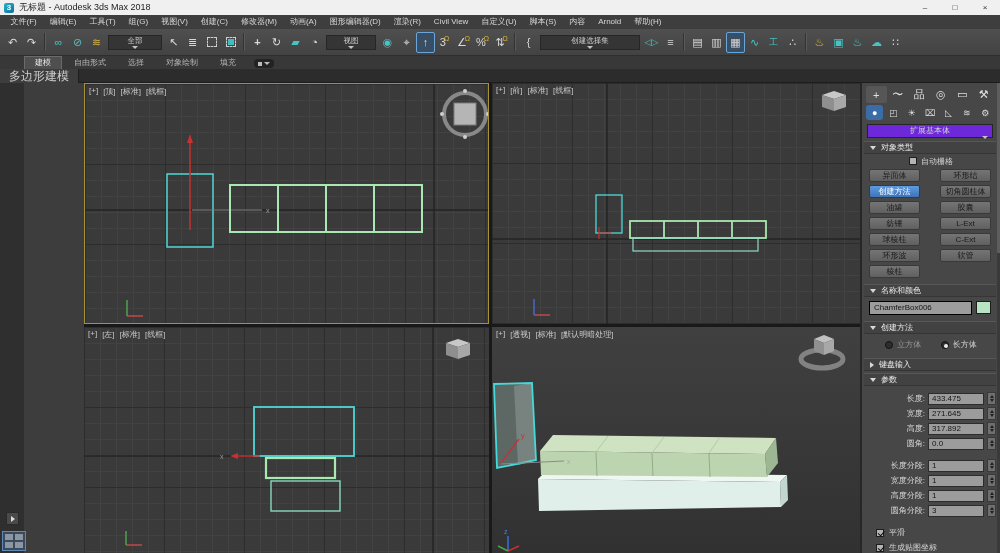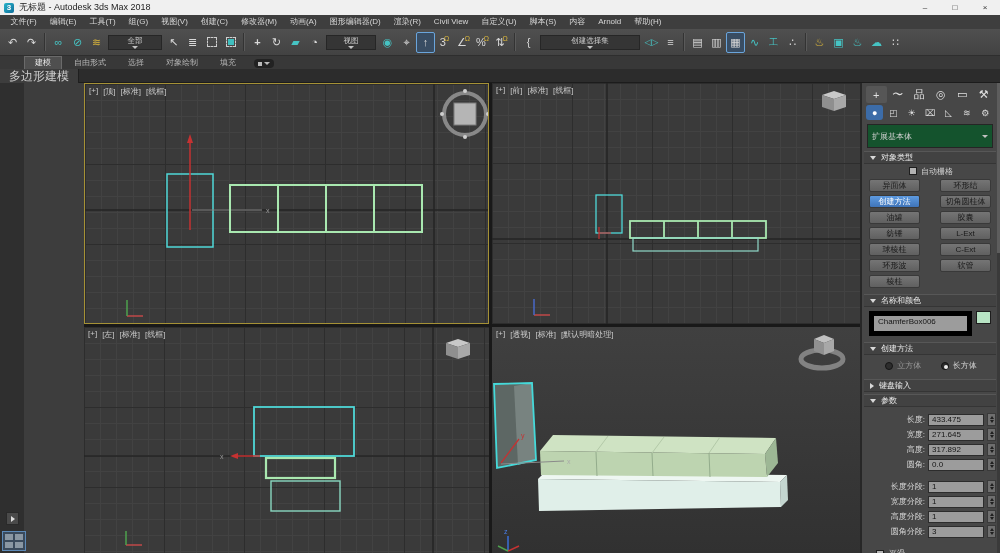--- a/index.html
+++ b/index.html
@@ -72,33 +72,33 @@
   
   #cmd-panel { position:absolute; right:0; top:0; width:140px; height:100%; background:#474747; border-left:2px solid #272727; font-size:8px; color:#d8d8d8; }
   #cp-scroll { position:absolute; right:0; top:0; width:3px; height:100%; background:#3a3a3a; }
   #cp-scroll i { display:block; width:3px; height:170px; background:#5d5d5d; }
   .cp-tabs { display:flex; padding:3px 6px 1px 4px; gap:1px; }
   .cp-tab { width:21px; height:17px; display:flex; align-items:center; justify-content:center; font-size:11px; color:#e0e0e0; }
   .cp-tab.active { background:#565656; border-radius:2px; }
   .cp-cats { display:flex; padding:1px 6px 3px 4px; gap:1px; }
   .cp-cat { width:18px; height:15px; display:flex; align-items:center; justify-content:center; font-size:9px; color:#dcdcdc; }
   .cp-cat.active { background:#3c6ca8; border-radius:3px; color:#fff; }
-  .cp-dd { height:24px; margin:1px 7px 3px 5px; background:#14532d; border:1px solid #252525; display:flex; align-items:center; padding:0 4px; color:#d2d2d2; }
+  .cp-dd { height:14px; margin:1px 7px 3px 5px; background:#6d28d9; border:1px solid #252525; display:flex; align-items:center; padding:0 4px; color:#d2d2d2;flex-direction:column; }
   .cp-dd .caret { margin-left:auto; }
   .rollout-h { height:13px; margin:2px 4px 0 2px; border-top:1px solid #575757; border-bottom:1px solid #353535; background:#424242; display:flex; align-items:center; gap:5px; padding-left:6px; font-weight:normal; color:#ececec; }
   .arr-d { width:0; height:0; border-left:3.5px solid transparent; border-right:3.5px solid transparent; border-top:4px solid #d8d8d8; }
   .arr-r { width:0; height:0; border-top:3.5px solid transparent; border-bottom:3.5px solid transparent; border-left:4px solid #d8d8d8; }
   .ag-row { display:flex; align-items:center; justify-content:center; gap:4px; height:14px; color:#cfcfcf; }
   .cb { width:8px; height:8px; background:#b3b3b3; border:1px solid #1e1e1e; position:relative; flex:0 0 auto; }
   .cb.checked::after { content:""; position:absolute; left:1px; top:1px; width:5px; height:2.5px; border-left:1.5px solid #101010; border-bottom:1.5px solid #101010; transform:rotate(-48deg); }
   .ot-grid { display:grid; grid-template-columns:1fr 1fr; gap:3px 20px; padding:1px 9px 4px 7px; }
   .ot-btn { height:13px; background:linear-gradient(#757575,#606060); border:1px solid #393939; border-radius:2px; display:flex; align-items:center; justify-content:center; color:#191919; }
   .ot-btn.active { background:linear-gradient(#5d9ae0,#3f74b8); color:#fff; }
   .nc-row { display:flex; gap:4px; padding:4px 9px 4px 7px; }
-  .name-field { flex:1; height:25px; background:#9c9c9c; border:5px solid #000000; color:#161616; line-height:11px; padding-left:4px; }
+  .name-field { flex:1; height:14px; background:#9c9c9c; border:1px solid #000000; color:#161616; line-height:11px; padding-left:4px; }
   .swatch { width:15px; height:13px; border:1px solid #1d1d1d; background:#b8e4c4; }
   .cm-row { display:flex; justify-content:space-evenly; align-items:center; padding:5px 4px 6px; }
   .radio-opt { display:flex; align-items:center; gap:4px; }
   .radio { width:8px; height:8px; border-radius:50%; background:#2d2d2d; border:1px solid #141414; position:relative; }
   .radio.sel::after { content:""; position:absolute; left:2px; top:2px; width:4px; height:4px; border-radius:50%; background:#ececec; }
   .dim { color:#9a9a9a; }
   .p-body { padding:5px 4px 0 0; }
   .prow { display:flex; align-items:center; justify-content:flex-end; gap:3px; height:15px; color:#dadada; }
   .pfield { width:56px; height:12px; background:#9c9c9c; border:1px solid #2c2c2c; color:#161616; line-height:10px; padding-left:3px; }
   .spin { width:9px; height:13px; background:#6f6f6f; border:1px solid #3a3a3a; display:flex; flex-direction:column; align-items:center; justify-content:space-evenly; }

